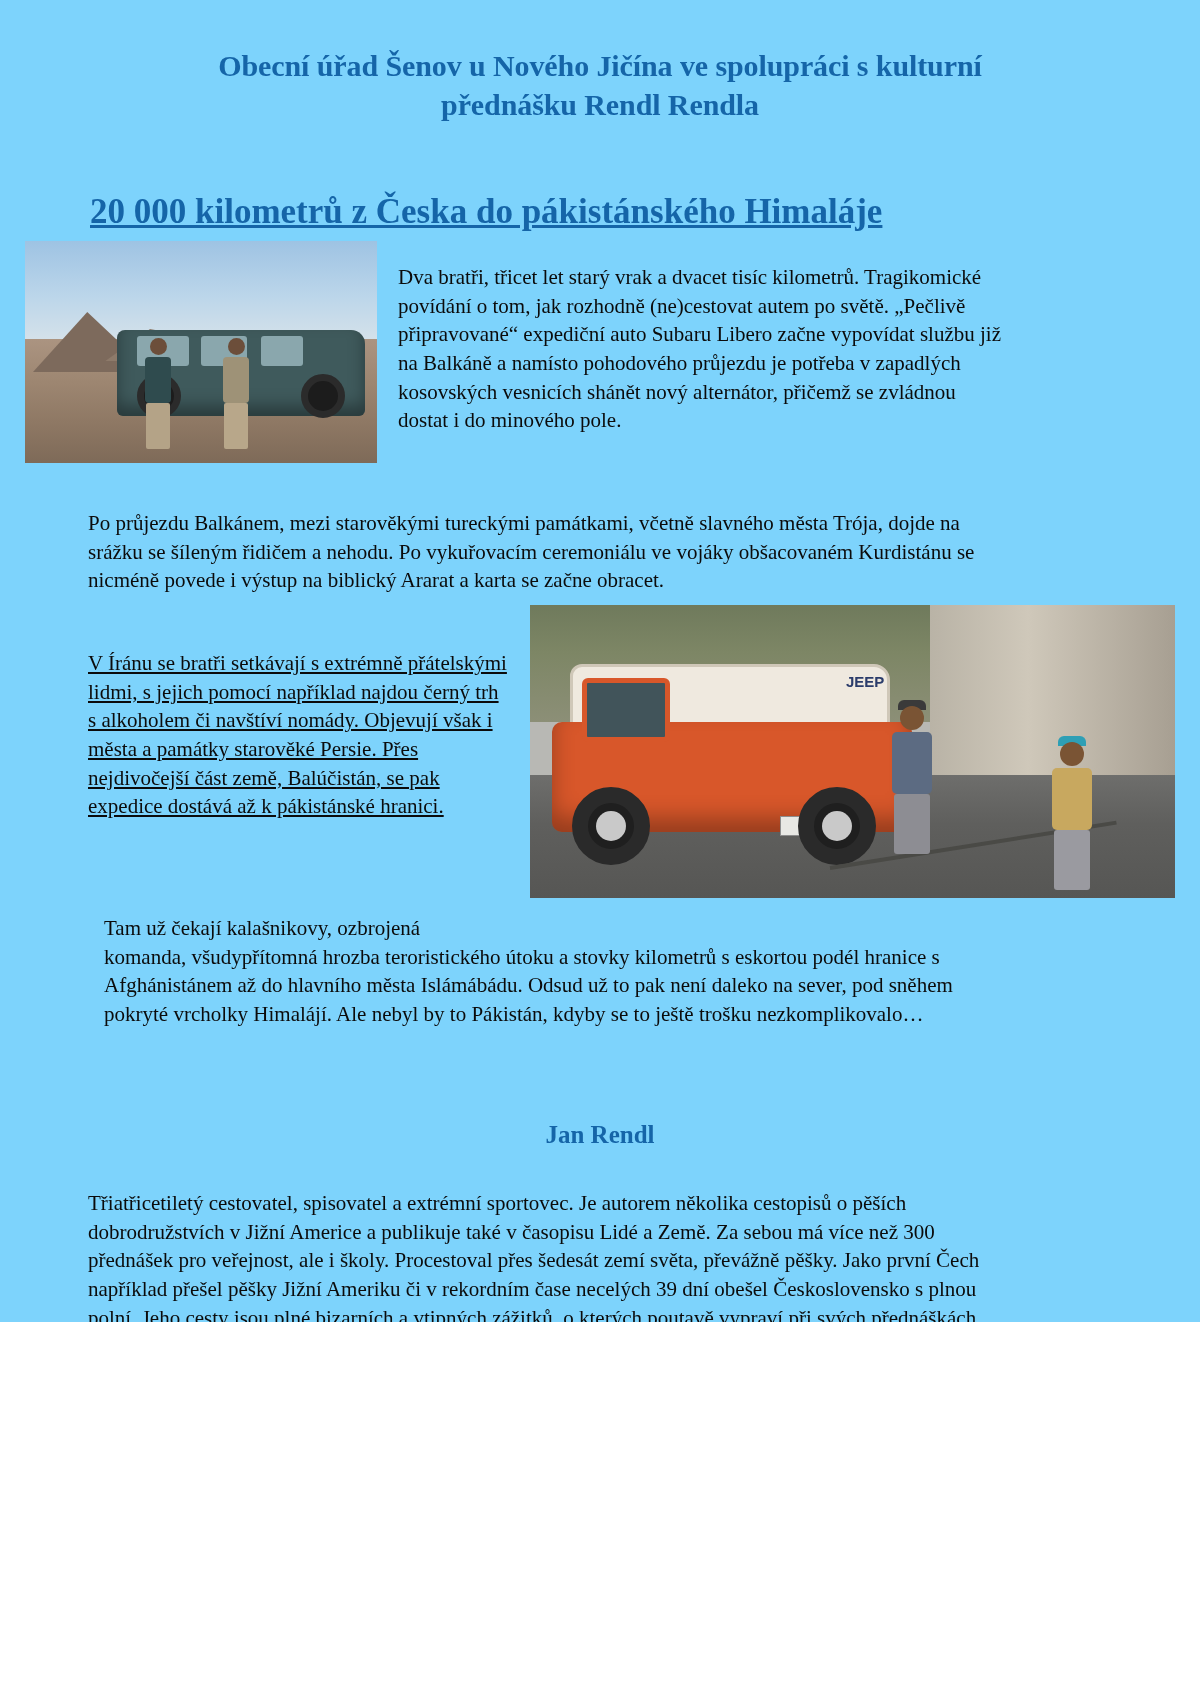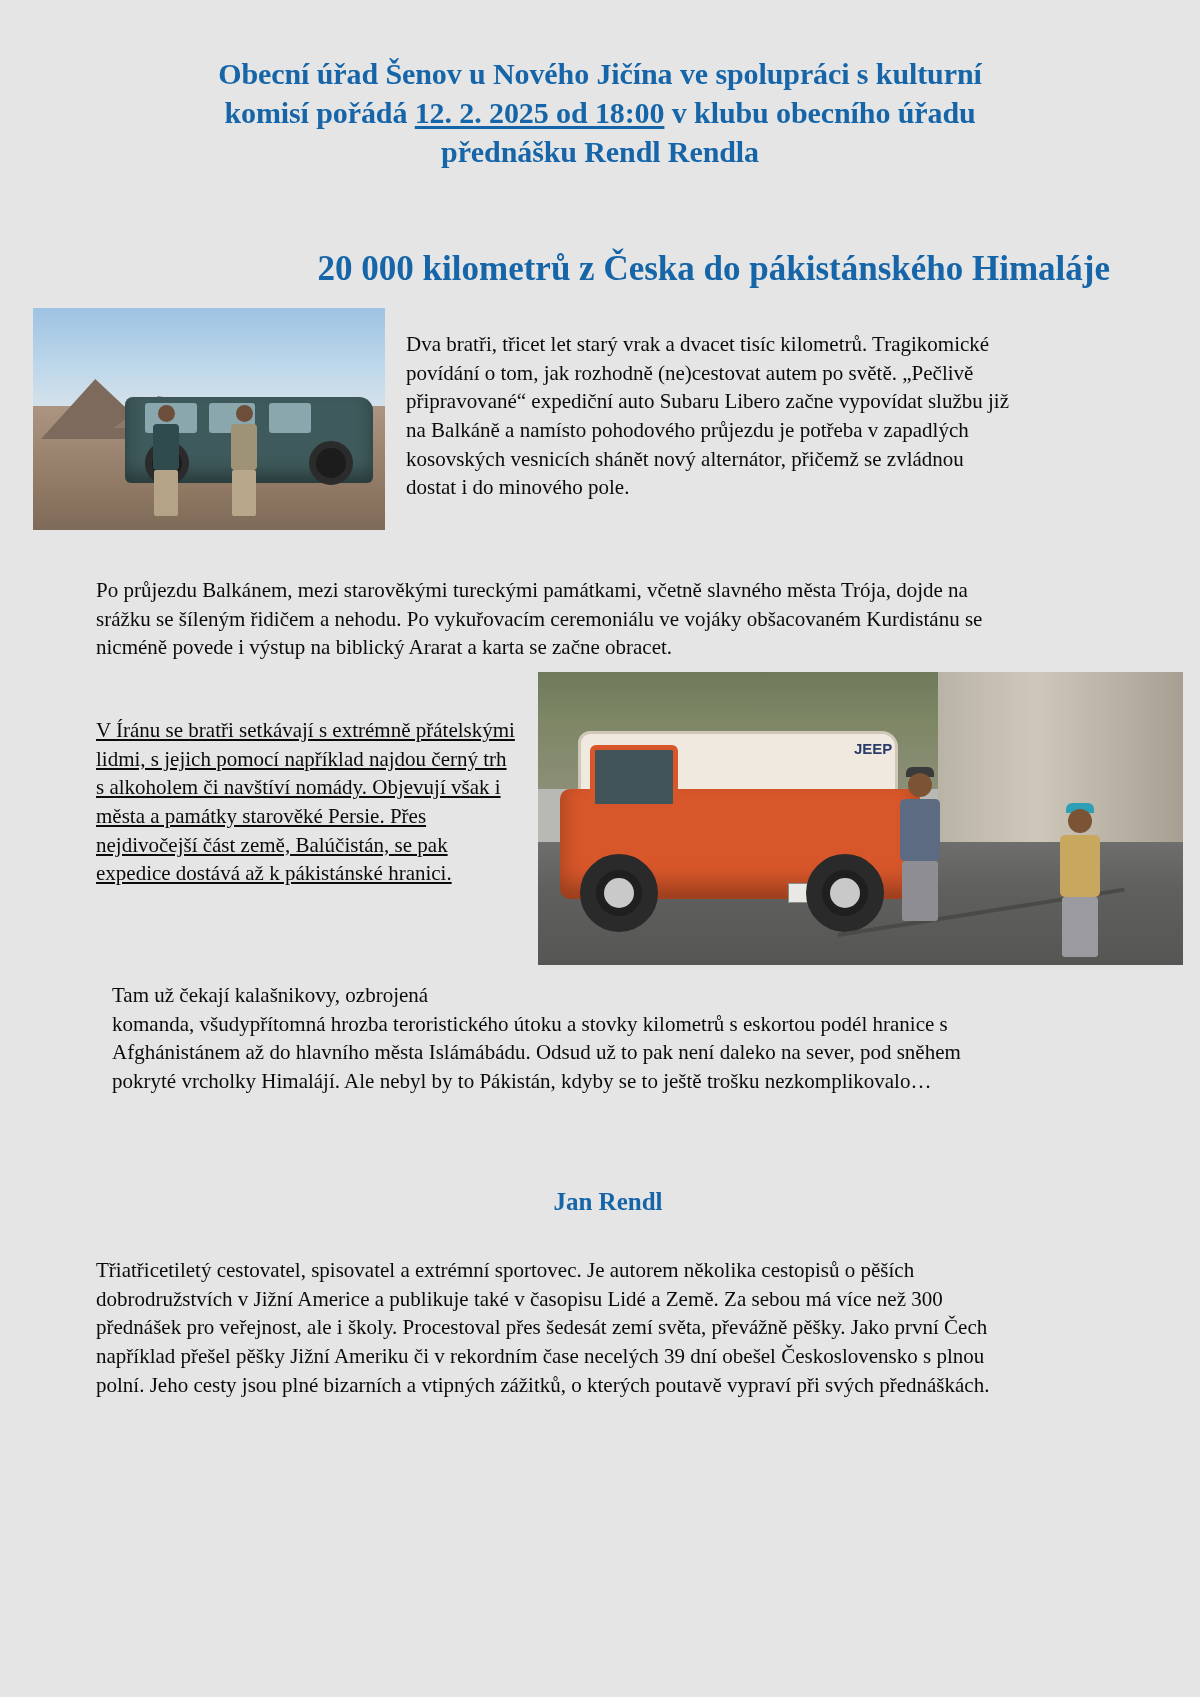--- a/index.html
+++ b/index.html
@@ -11,25 +11,25 @@
   body {
     width: 1200px;
     height: 1697px;
     font-family: "Liberation Serif", "DejaVu Serif", serif;
     color: #000000;
     -webkit-font-smoothing: antialiased;
   }
   .page {
     position: relative;
     width: 1200px;
-    height: 1697px;
+    height: 1322px;
     box-sizing: border-box;
-    padding: 8px;
+    padding: 0;
     overflow: hidden;
-    background: #e5e5e5;
+    background: #7dd3fc;
   }
 
   
   .header {
     margin: 0 auto;
     padding-top: 46px;
     width: 930px;
     text-align: center;
     color: #1565a8;
     font-weight: bold;
@@ -37,28 +37,29 @@
     line-height: 1.30;
     letter-spacing: -0.1px;
   }
   .header .u {
     text-decoration: underline;
     text-underline-offset: 3px;
   }
 
   
   .main-title {
-    margin: 15px auto;
+    margin: 5px auto;
     width: 1020px;
-    text-align: right;
+    text-align: left;
     color: #1565a8;
     font-weight: bold;
     font-size: 35px;
     line-height: 1.2;
     padding-top: 62px;
+    text-decoration: underline;
   }
 
   
   .body-wrap {
     position: relative;
     width: 1200px;
     padding-top: 30px;
   }
 
   
@@ -233,21 +234,20 @@
     font-size: 15px; line-height: 14px; text-align:left;
   }
 </style>
 </head>
 <body>
 
 <div class="page">
 
   <div class="header">
     <div>Obecní úřad Šenov u Nového Jičína ve spolupráci s kulturní</div>
-    <div><span>komisí pořádá </span><span class="u">12. 2. 2025 od 18:00</span><span> v klubu obecního úřadu</span></div>
     <div>přednášku Rendl Rendla</div>
   </div>
 
   <h1 class="main-title">20 000 kilometrů z Česka do pákistánského Himaláje</h1>
 
   <div class="body-wrap">
 
     <div class="img-box" id="photo-van">
       <div class="van-scene">
         <div class="van-sky"></div>

